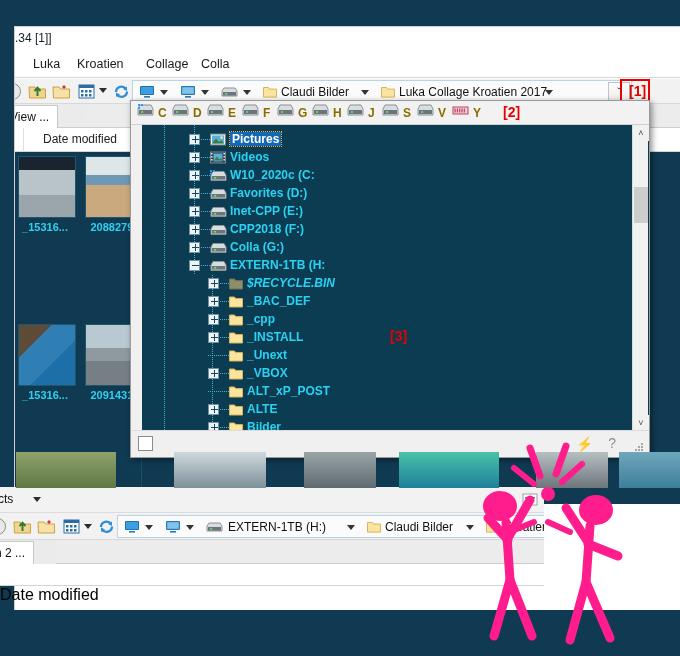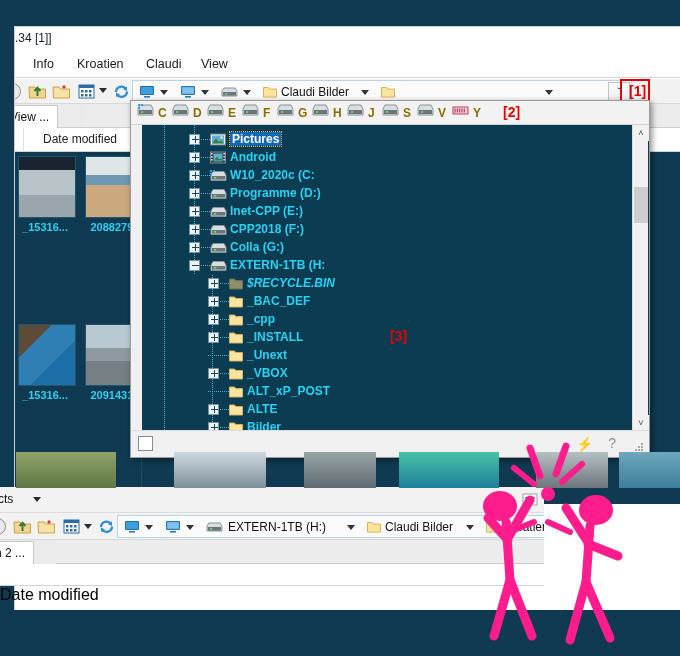--- a/index.html
+++ b/index.html
@@ -222,24 +222,24 @@
 <div id="root">
 
 
   <div class="main-win">
 
     <div class="titlebar">
       <div class="t-text">r 8.34 [1]]</div>
     </div>
 
     <div class="menubar">
-      <div class="m-item" style="left:18px">Info</div>
+      <div class="m-item" style="left:18px">Luka</div>
       <div class="m-item" style="left:62px">Kroatien</div>
-      <div class="m-item" style="left:131px">Claudi</div>
-      <div class="m-item" style="left:186px">View</div>
+      <div class="m-item" style="left:131px">Collage</div>
+      <div class="m-item" style="left:186px">Colla</div>
     </div>
 
     <div class="toolbar">
 
       <div class="tb-icon" style="left:-12px">
         <svg width="19" height="19" viewBox="0 0 19 19">
           <circle cx="9.5" cy="9.5" r="8" fill="#e9e9e9" stroke="#8a8a8a"></circle>
           <path d="M7 9.5 L11.5 5.5 L11.5 13.5 Z" fill="#555"></path>
         </svg>
       </div>
@@ -318,20 +318,21 @@
           </svg>
         </div>
         <div class="crumb" style="left:148px">Claudi Bilder</div>
         <div class="crumb-caret" style="left:228px"></div>
 
         <div style="position:absolute;left:248px;top:4px">
           <svg width="14" height="14" viewBox="0 0 14 14">
             <path d="M0.5 2.5 h5 l1.2 1.6 h6.8 v8 h-13 z" fill="#fbe3a0" stroke="#d8b657"></path>
           </svg>
         </div>
+        <div class="crumb" style="left:266px">Luka Collage Kroatien 2017</div>
         <div class="crumb-caret" style="left:412px"></div>
 
         <div class="addr-expand">ˇ</div>
       </div>
 
       <div class="hl-red" style="left:605px;top:0px;width:30px;height:25px"></div>
     </div>
 
     <div class="marker" style="left:614px;top:56px">[1]</div>
 
@@ -509,21 +510,21 @@
             <g fill="#d8d8d8">
               <rect x="1" y="2" width="1.6" height="1.6"></rect>
                 <rect x="1" y="5" width="1.6" height="1.6"></rect>
                 <rect x="1" y="8" width="1.6" height="1.6"></rect>
               <rect x="13.4" y="2" width="1.6" height="1.6"></rect>
                 <rect x="13.4" y="5" width="1.6" height="1.6"></rect>
                 <rect x="13.4" y="8" width="1.6" height="1.6"></rect>
             </g>
           </svg>
         </div>
-        <div class="tlabel" style="left:88px">Android</div>
+        <div class="tlabel" style="left:88px">Videos</div>
       </div>
 
       <div class="trow" style="top:42px">
         <div class="tplus" style="left:47px"></div>
         <div class="tdots" style="left:59px;width:9px"></div>
         <div class="ticon" style="left:68px;top:3px">
           <svg width="17" height="12" viewBox="0 0 17 12">
             <path d="M1 5 L3 1.5 h11 l2 3.5 v5.5 h-15 z" fill="#d8dde0" stroke="#8b9298"></path>
             <rect x="2" y="6" width="13" height="3.6" fill="#6c7479"></rect>
             <rect x="4" y="7.1" width="2.2" height="1.4" fill="#55ff6a"></rect>
@@ -540,21 +541,21 @@
       <div class="trow" style="top:60px">
         <div class="tplus" style="left:47px"></div>
         <div class="tdots" style="left:59px;width:9px"></div>
         <div class="ticon" style="left:68px;top:3px">
           <svg width="17" height="12" viewBox="0 0 17 12">
             <path d="M1 5 L3 1.5 h11 l2 3.5 v5.5 h-15 z" fill="#d8dde0" stroke="#8b9298"></path>
             <rect x="2" y="6" width="13" height="3.6" fill="#6c7479"></rect>
             <rect x="4" y="7.1" width="2.2" height="1.4" fill="#55ff6a"></rect>
           </svg>
         </div>
-        <div class="tlabel" style="left:88px">Programme (D:)</div>
+        <div class="tlabel" style="left:88px">Favorites (D:)</div>
       </div>
 
       <div class="trow" style="top:78px">
         <div class="tplus" style="left:47px"></div>
         <div class="tdots" style="left:59px;width:9px"></div>
         <div class="ticon" style="left:68px;top:3px">
           <svg width="17" height="12" viewBox="0 0 17 12">
             <path d="M1 5 L3 1.5 h11 l2 3.5 v5.5 h-15 z" fill="#d8dde0" stroke="#8b9298"></path>
             <rect x="2" y="6" width="13" height="3.6" fill="#6c7479"></rect>
             <rect x="4" y="7.1" width="2.2" height="1.4" fill="#55ff6a"></rect>

